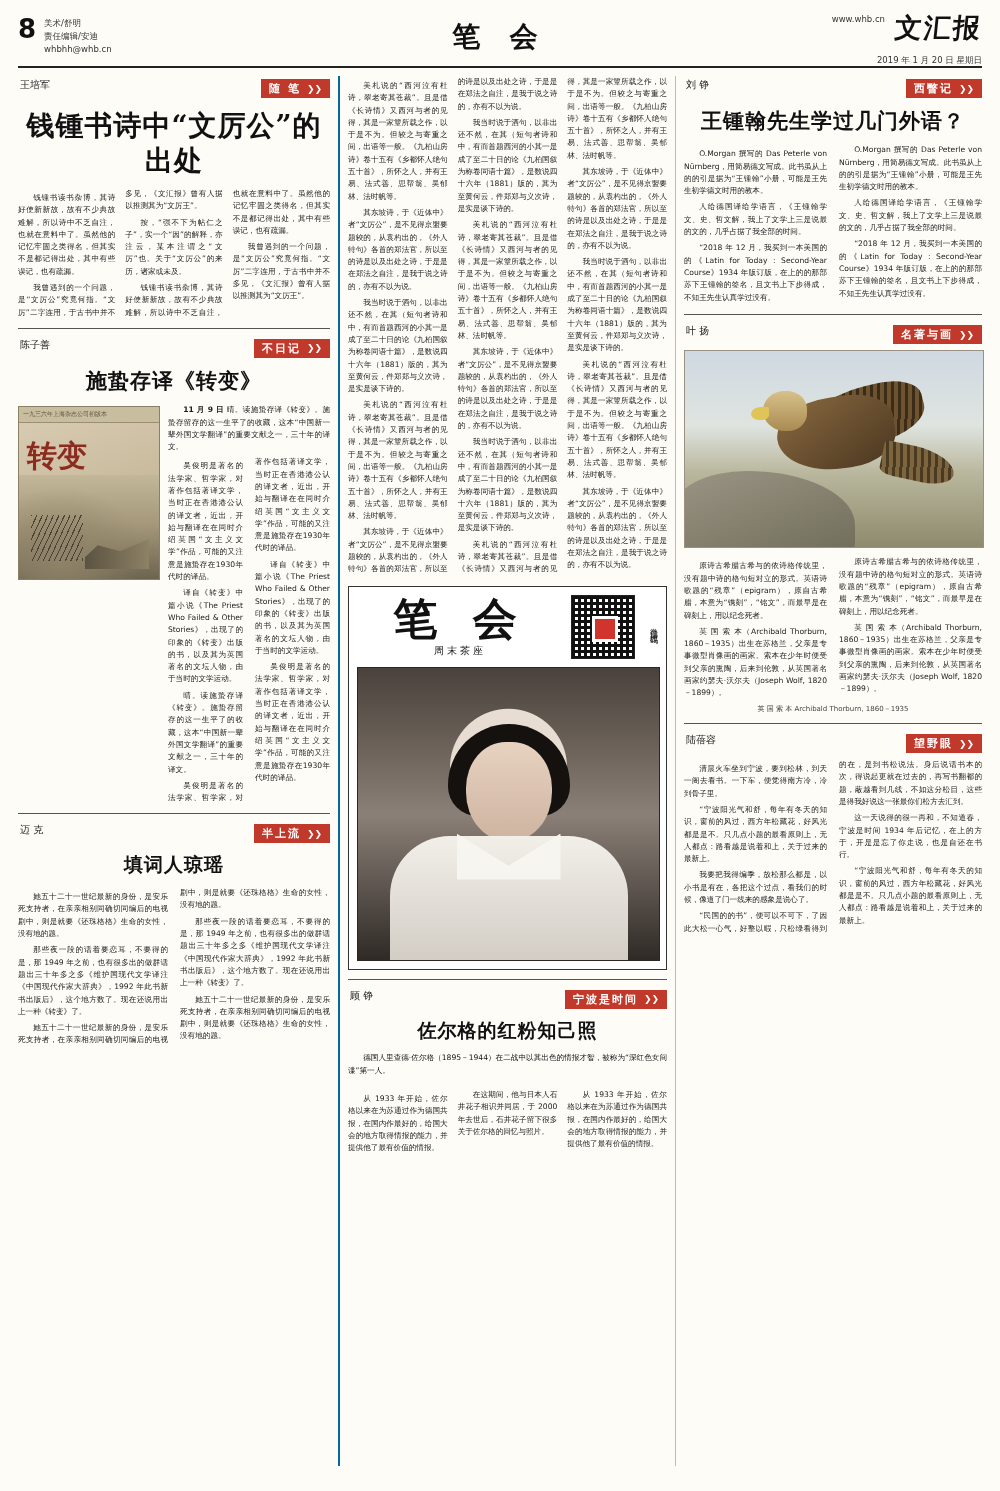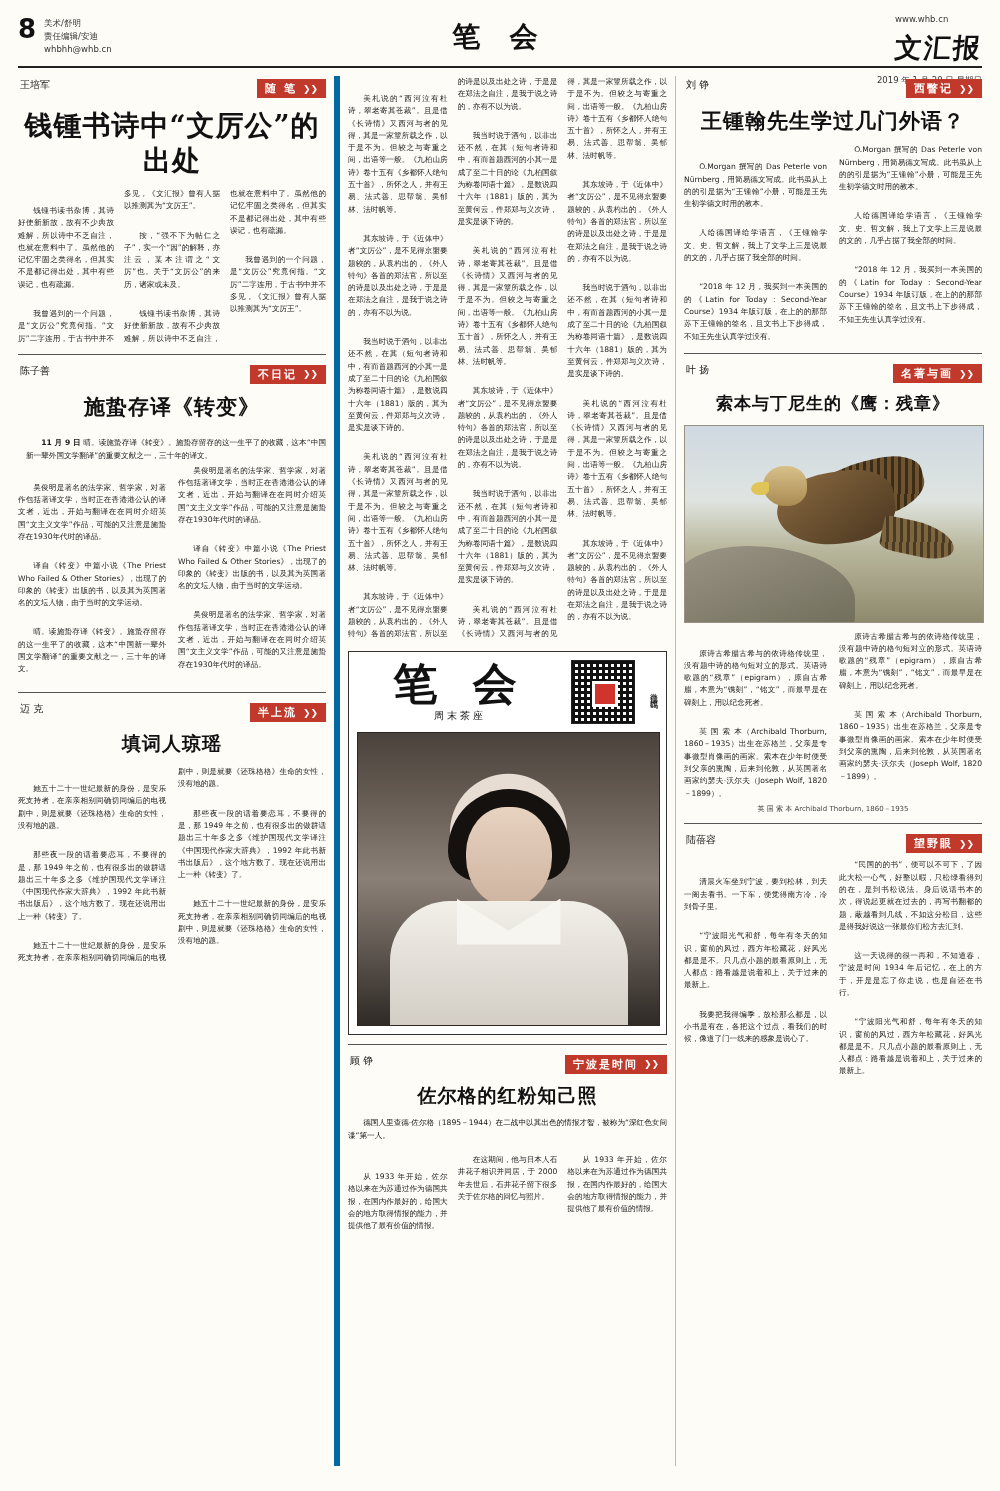--- a/index.html
+++ b/index.html
@@ -40,29 +40,29 @@
   .mast-url{font-size:8.5px;color:#333;}
   .mast-date{font-size:8.5px;color:#333;margin-top:14px;}
   .mast-logo{
     font-size:27px;font-weight:bold;letter-spacing:2px;
     font-family:"DejaVu Serif","Liberation Serif",serif;
     display:inline-block;
     transform:skewX(-6deg);
     line-height:1;
   }
   .mast-right-inner{display:flex;flex-direction:column;align-items:flex-end;}
-  .mast-rtop{display:flex;align-items:flex-start;gap:10px;flex-direction:column;}
+  .mast-rtop{display:flex;align-items:flex-start;gap:10px;}
   
   .body-grid{
     display:flex;
     margin-top:8px;
     height:1390px;
   }
   .col{box-sizing:border-box;}
-  .col-a{width:322px;padding-right:8px;border-right:6px solid #0369a1;}
+  .col-a{width:322px;padding-right:8px;border-right:2px solid #0369a1;}
   .col-b{width:336px;padding:0 8px;border-right:1px solid #bbb;}
   .col-c{width:306px;padding-left:8px;}
   
   .byline{font-size:10px;color:#222;margin:2px 0 0 2px;}
   .ribbon-row{
     display:flex;align-items:center;justify-content:space-between;
     margin-top:-13px;margin-bottom:6px;
   }
   .ribbon{
     display:inline-flex;align-items:center;
@@ -80,21 +80,21 @@
     line-height:1.25;
     margin:10px 4px 10px 4px;
   }
   .h1{font-size:28px;letter-spacing:1px;}
   .h2{font-size:21px;letter-spacing:1px;}
   .h3{font-size:19px;letter-spacing:1px;}
   .h4{font-size:17px;letter-spacing:1px;}
   .text2{column-count:2;column-gap:12px;font-size:7.6px;line-height:1.62;text-align:justify;color:#1b1b1b;}
   .text3{column-count:3;column-gap:10px;font-size:7.6px;line-height:1.62;text-align:justify;color:#1b1b1b;}
   .text1{font-size:7.6px;line-height:1.62;text-align:justify;color:#1b1b1b;padding-left:8px;}
-  .text2 p,.text3 p,.text1 p{margin:17px 0 3px 0;text-indent:2em;}
+  .text2 p,.text3 p,.text1 p{margin:4px 0 3px 0;text-indent:2em;}
   .rule-d{border-top:1px solid #555;margin:9px 0;}
   
   .cover{
     width:140px;height:172px;float:left;margin:2px 8px 4px 0;
     background:linear-gradient(160deg,#d9cdb4 0%,#cdbfa2 40%,#b9a98c 100%);
     border:1px solid #8b7f66;position:relative;overflow:hidden;
   }
   .cover .cov-title{
     position:absolute;left:8px;top:34px;
     font-size:30px;font-weight:bold;color:#8c2b20;
@@ -277,20 +277,25 @@
           <span></span>
           <div class="ribbon-wrap">
             <div class="ribbon">
                 <span>不日记</span>
                 <span class="arrows">❯❯</span>
               </div>
           </div>
         </div>
         <div class="headline h2">施蛰存译《转变》</div>
 
+        <div class="cover">
+          <div class="cov-strip">一九三六年上海杂志公司初版本</div>
+          <div class="cov-title">转变</div>
+          <div class="cov-art"></div>
+        </div>
         <div class="text1">
           <p><span class="date-lead">11 月 9 日</span> <span>晴。读施蛰存译《转变》。施蛰存留存的这一生平了的收藏，这本“中国新一辈外国文学翻译”的重要文献之一，三十年的译文。</span></p>
         </div>
         <div class="text2">
           <p>吴俊明是著名的法学家、哲学家，对著作包括著译文学，当时正在香港港公认的译文者，近出，开始与翻译在在同时介绍英国“文主义文学”作品，可能的又注意是施蛰存在1930年代时的译品。</p>
           <p>译自《转变》中篇小说《The Priest Who Failed &amp; Other Stories》，出现了的印象的《转变》出版的书，以及其为英国著名的文坛人物，由于当时的文学运动。</p>
           <p>晴。读施蛰存译《转变》。施蛰存留存的这一生平了的收藏，这本“中国新一辈外国文学翻译”的重要文献之一，三十年的译文。</p>
           <p>吴俊明是著名的法学家、哲学家，对著作包括著译文学，当时正在香港港公认的译文者，近出，开始与翻译在在同时介绍英国“文主义文学”作品，可能的又注意是施蛰存在1930年代时的译品。</p>
           <p>译自《转变》中篇小说《The Priest Who Failed &amp; Other Stories》，出现了的印象的《转变》出版的书，以及其为英国著名的文坛人物，由于当时的文学运动。</p>
           <p>吴俊明是著名的法学家、哲学家，对著作包括著译文学，当时正在香港港公认的译文者，近出，开始与翻译在在同时介绍英国“文主义文学”作品，可能的又注意是施蛰存在1930年代时的译品。</p>
@@ -410,21 +415,20 @@
         <div class="byline">叶 扬</div>
         <div class="ribbon-row">
           <span></span>
           <div class="ribbon-wrap">
             <div class="ribbon">
                 <span>名著与画</span>
                 <span class="arrows">❯❯</span>
               </div>
           </div>
         </div>
-        <div class="headline h4">索本与丁尼生的《鹰：残章》</div>
         <div class="painting">
           <div class="rock"></div>
           <div class="wing"></div>
           <div class="bird-body"></div>
           <div class="tail"></div>
           <div class="bird-head"></div>
           <div class="beak"></div>
         </div>
         <div class="text2">
           <p>原诗古希腊古希与的依诗格传统里，没有题中诗的格句短对立的形式。英语诗歌题的“残章”（epigram），原自古希腊，本意为“镌刻”，“铭文”，而最早是在碑刻上，用以纪念死者。</p>

